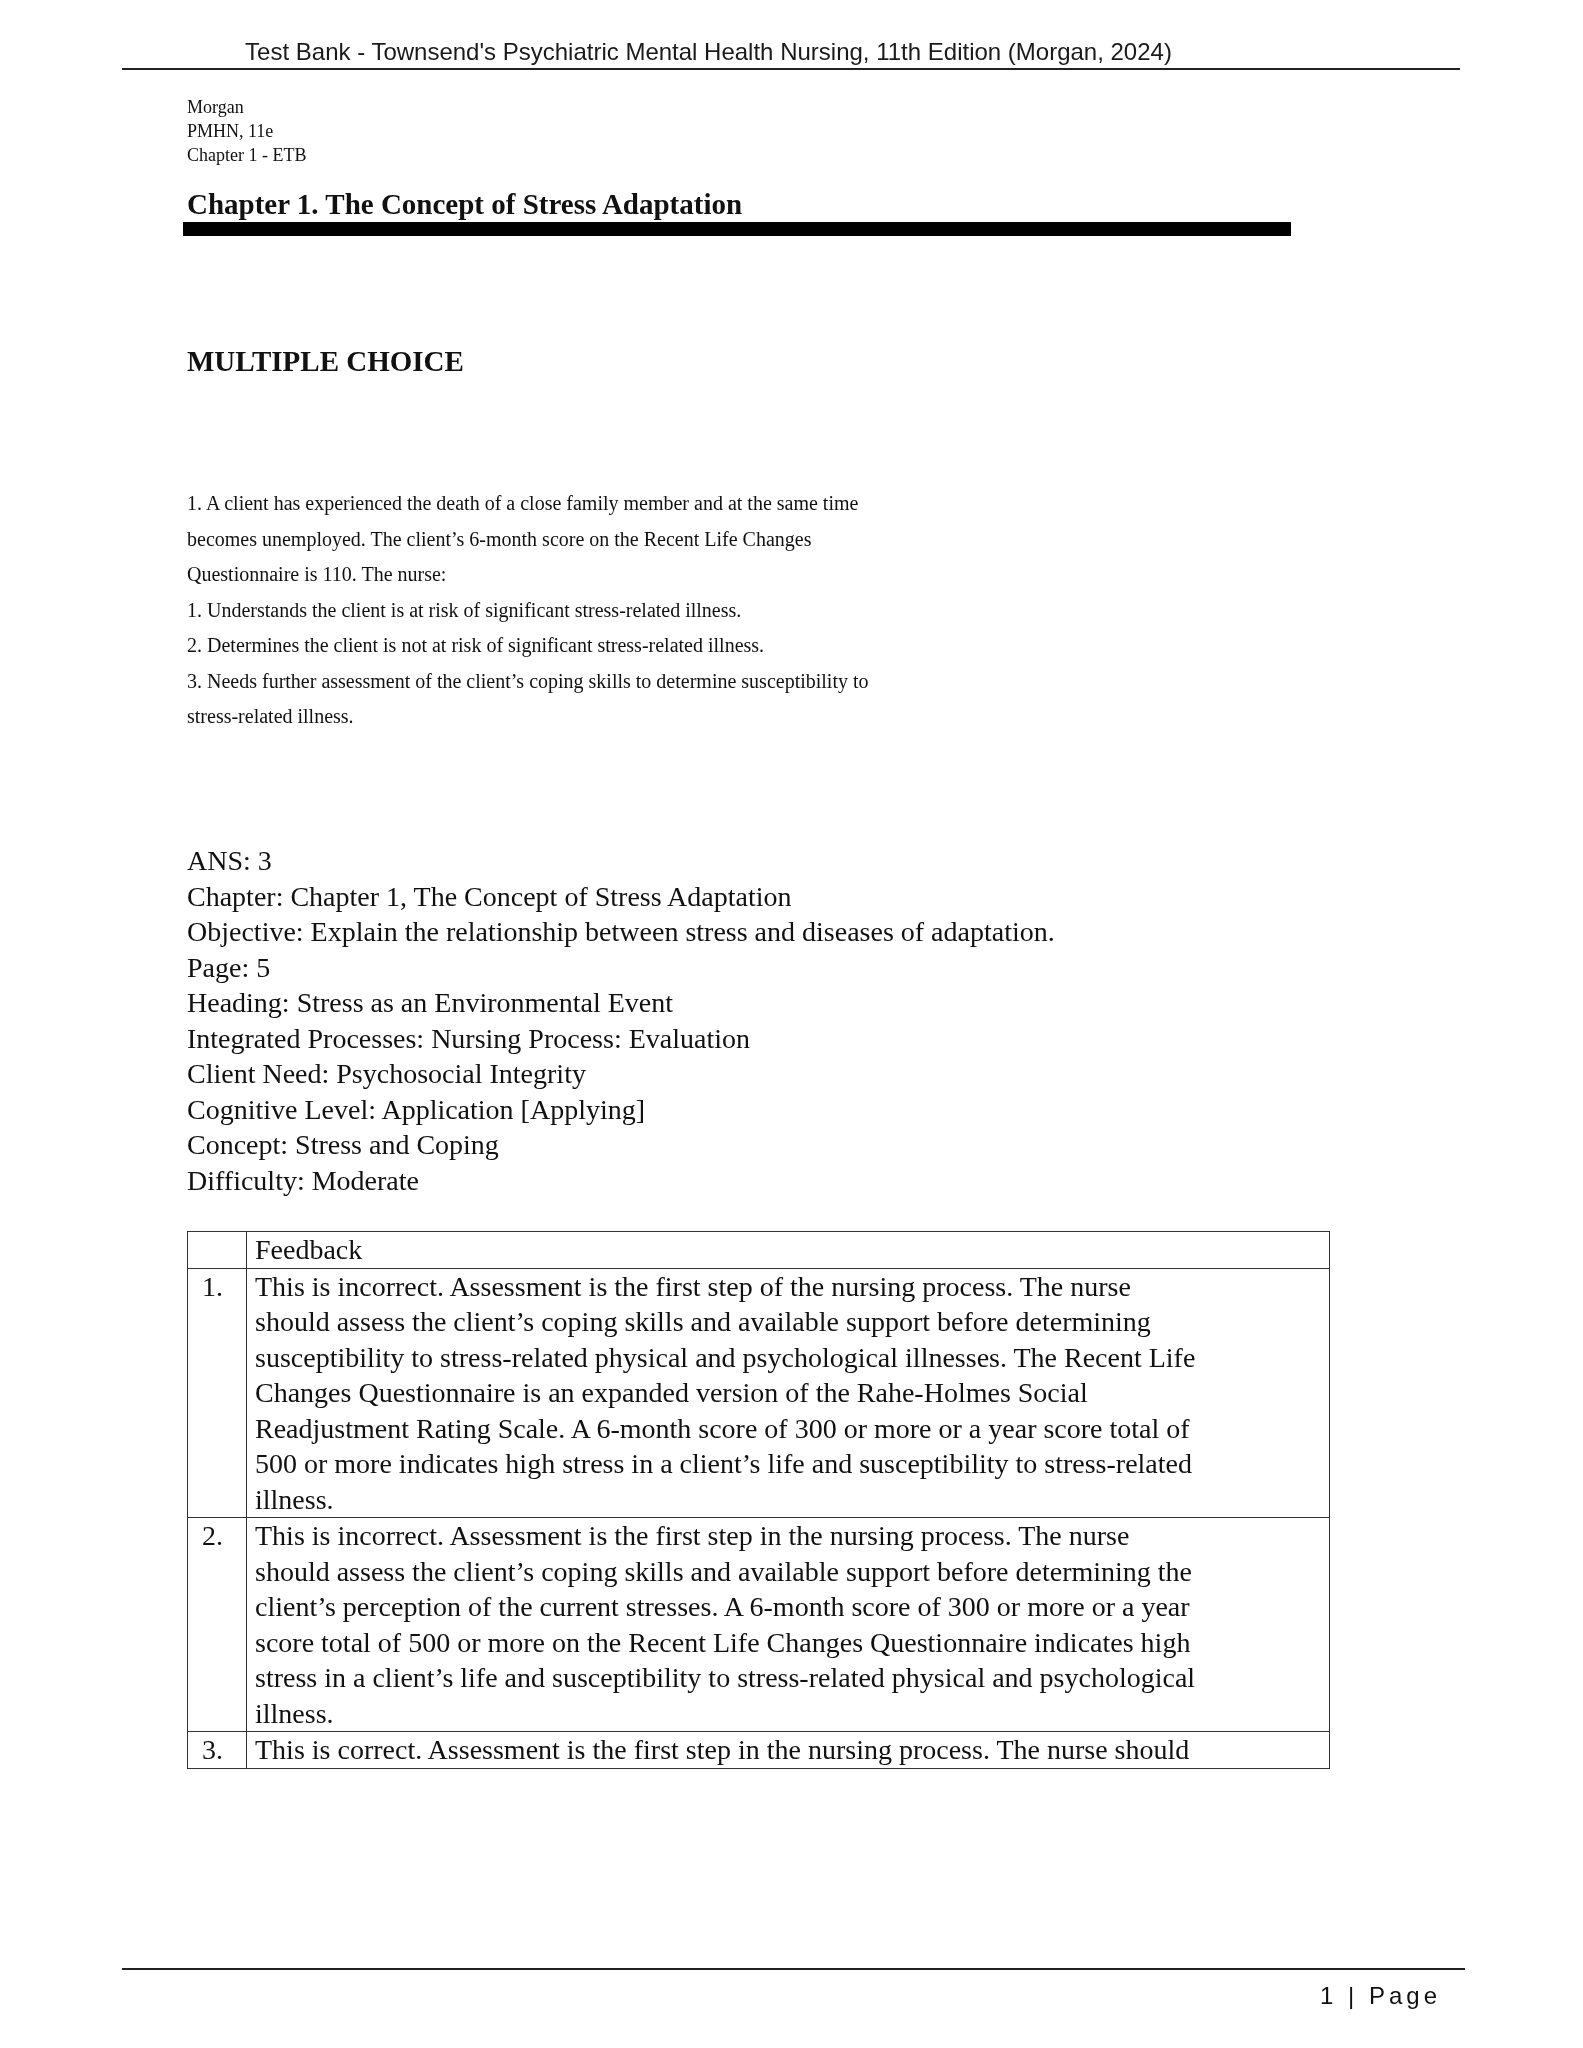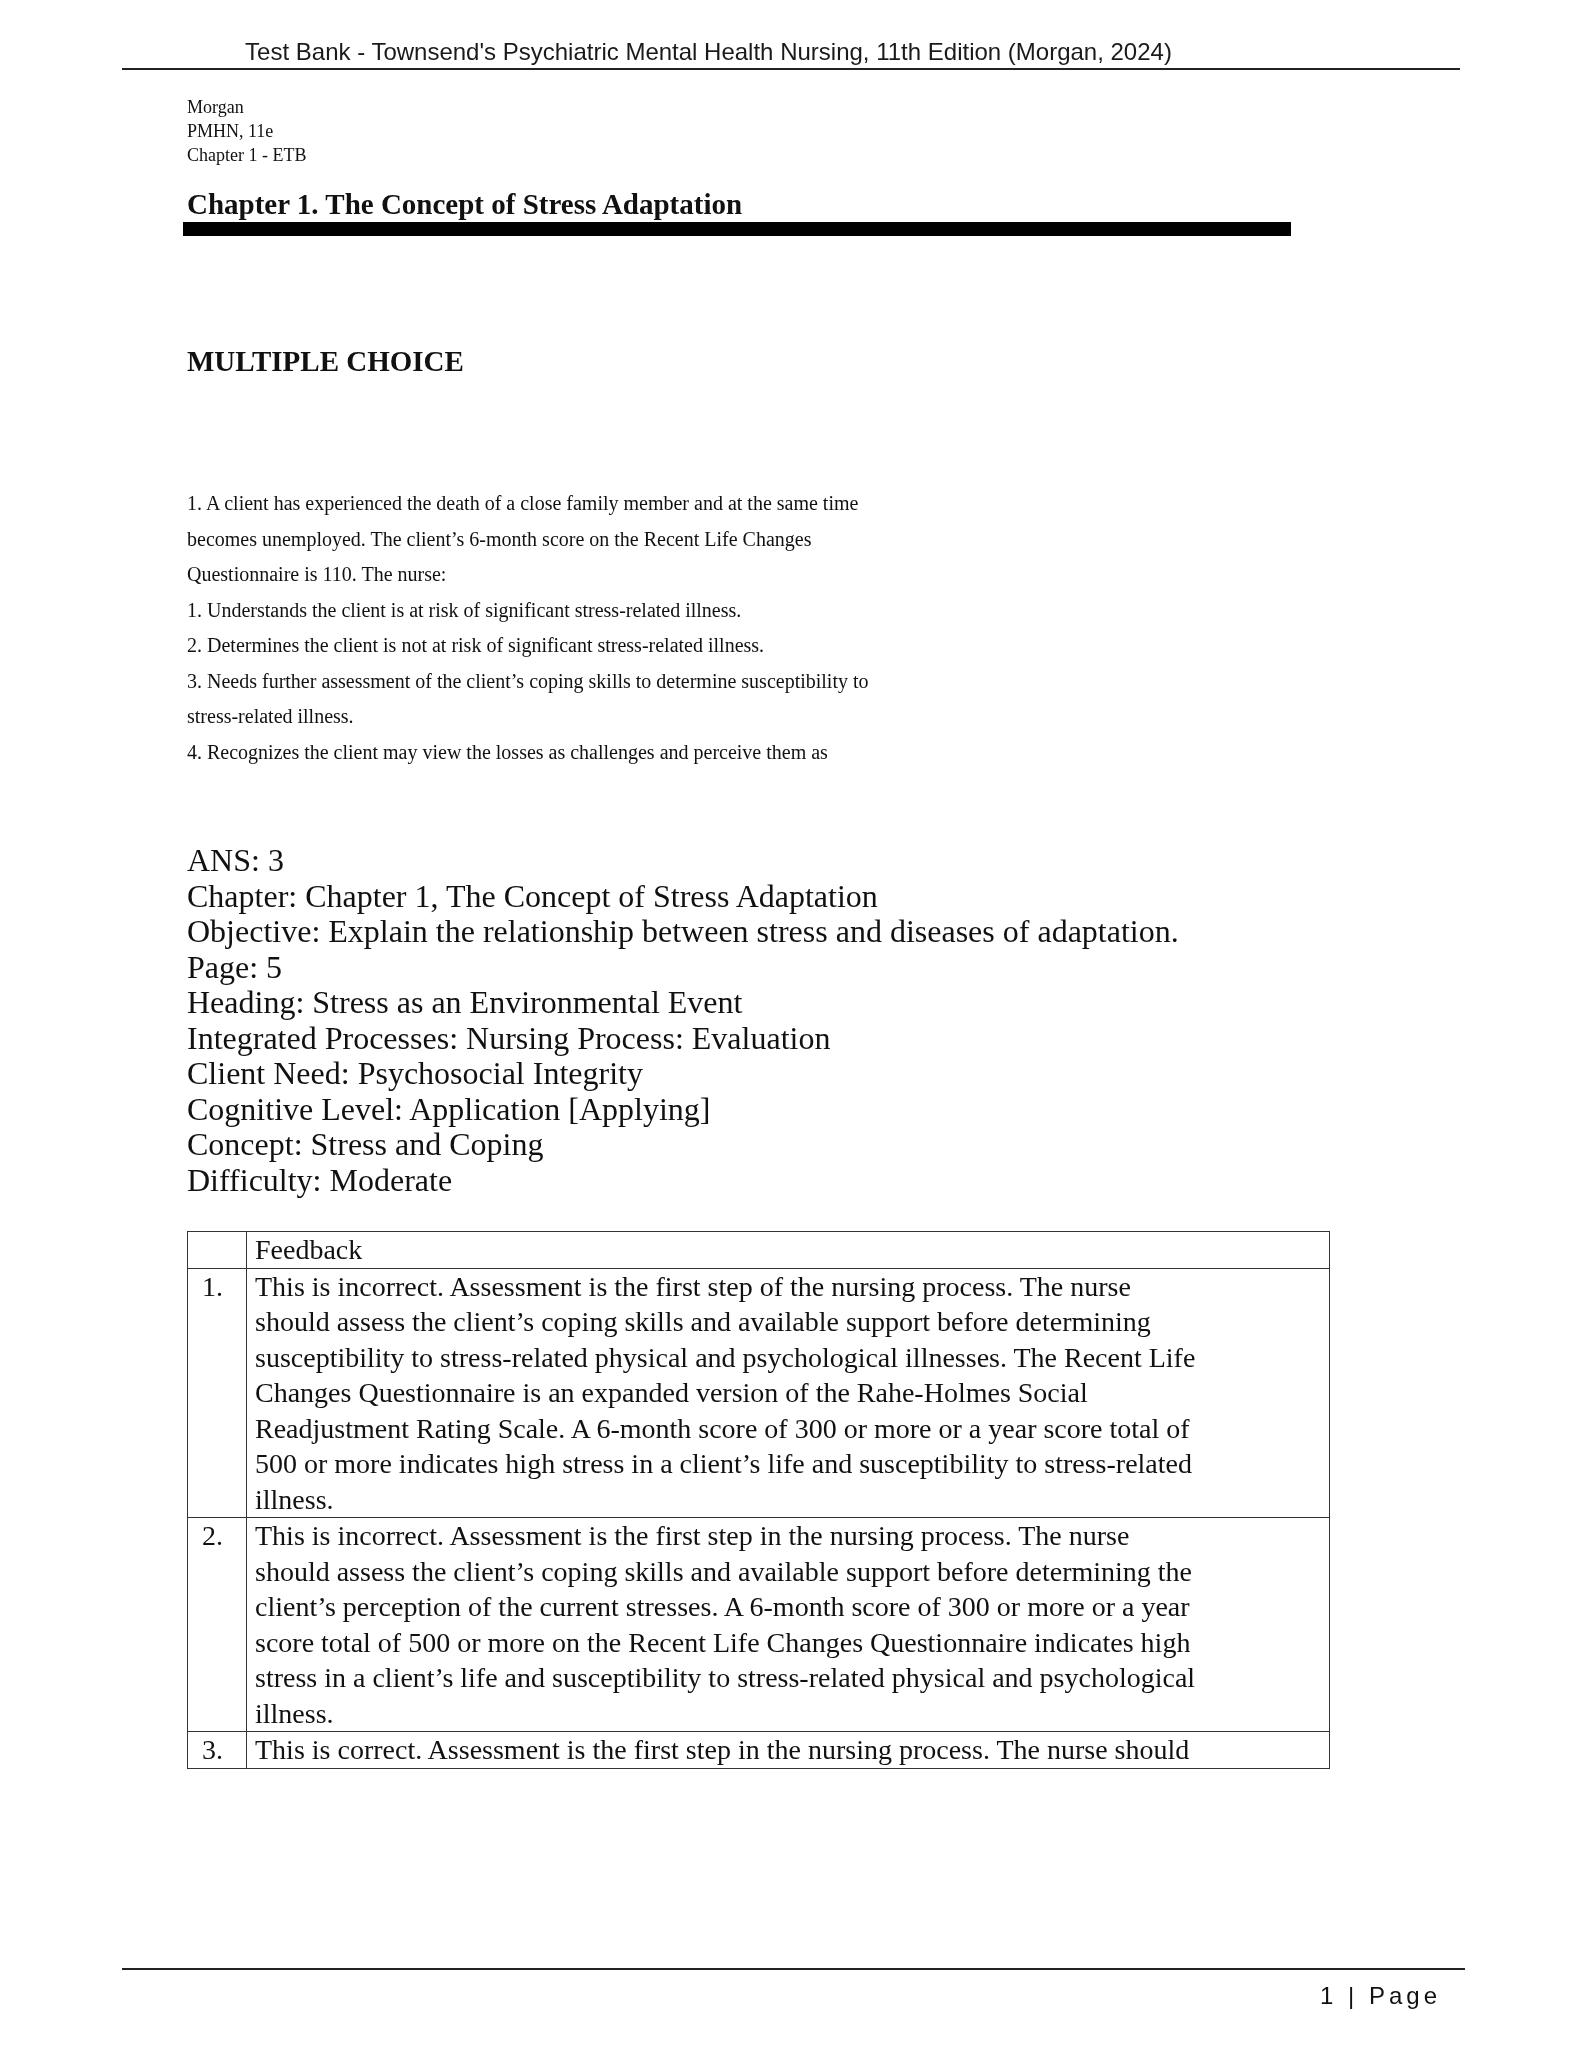--- a/index.html
+++ b/index.html
@@ -8,21 +8,21 @@
   .sans { font-family:"Liberation Sans", sans-serif; }
   .serif { font-family:"Liberation Serif", serif; }
   #page-header { left:0; top:38px; width:1417px; text-align:center; font-size:24px; color:#1a1a1a; }
   #header-rule { left:122px; top:68px; width:1338px; height:2px; background:#222; }
   .meta-line { left:187px; font-size:18px; line-height:24px; }
   #chapter-title { left:187px; top:188px; font-size:29px; font-weight:bold; }
   #chapter-bar { left:183px; top:222px; width:1108px; height:14px; background:#000; }
   #section-title { left:187px; top:345px; font-size:29px; font-weight:bold; }
   #question { left:187px; top:486px; width:1120px; font-size:20px; line-height:35.5px; }
   #question div { white-space:nowrap; }
-  #answer-meta { left:187px; top:843px; font-size:32px; line-height:35.5px; }
+  #answer-meta { left:187px; top:843px; font-size:28px; line-height:35.5px; }
   #answer-meta div { white-space:nowrap; }
   #feedback-table { left:187px; top:1231px; width:1143px; border-collapse:collapse; font-size:28px; line-height:35.5px; }
   #feedback-table td { border:1.5px solid #333; vertical-align:top; padding:0 10px 0 8px; }
   #feedback-table td.num { width:36px; padding:0 8px 0 14px; }
   #footer-rule { left:122px; top:1968px; width:1343px; height:2px; background:#222; }
   #footer-page { left:1320px; top:1982px; font-size:24px; letter-spacing:4px; }
 </style>
 </head>
 <body>
 
@@ -39,21 +39,20 @@
 <div id="section-title" class="abs serif">MULTIPLE CHOICE</div>
 
 <div id="question" class="abs serif">
   <div>1. A client has experienced the death of a close family member and at the same time</div>
   <div>becomes unemployed. The client’s 6-month score on the Recent Life Changes</div>
   <div>Questionnaire is 110. The nurse:</div>
   <div>1. Understands the client is at risk of significant stress-related illness.</div>
   <div>2. Determines the client is not at risk of significant stress-related illness.</div>
   <div>3. Needs further assessment of the client’s coping skills to determine susceptibility to</div>
   <div>stress-related illness.</div>
-  <div>4. Recognizes the client may view the losses as challenges and perceive them as</div>
 </div>
 
 <div id="answer-meta" class="abs serif">
   <div>ANS: 3</div>
   <div>Chapter: Chapter 1, The Concept of Stress Adaptation</div>
   <div>Objective: Explain the relationship between stress and diseases of adaptation.</div>
   <div>Page: 5</div>
   <div>Heading: Stress as an Environmental Event</div>
   <div>Integrated Processes: Nursing Process: Evaluation</div>
   <div>Client Need: Psychosocial Integrity</div>

